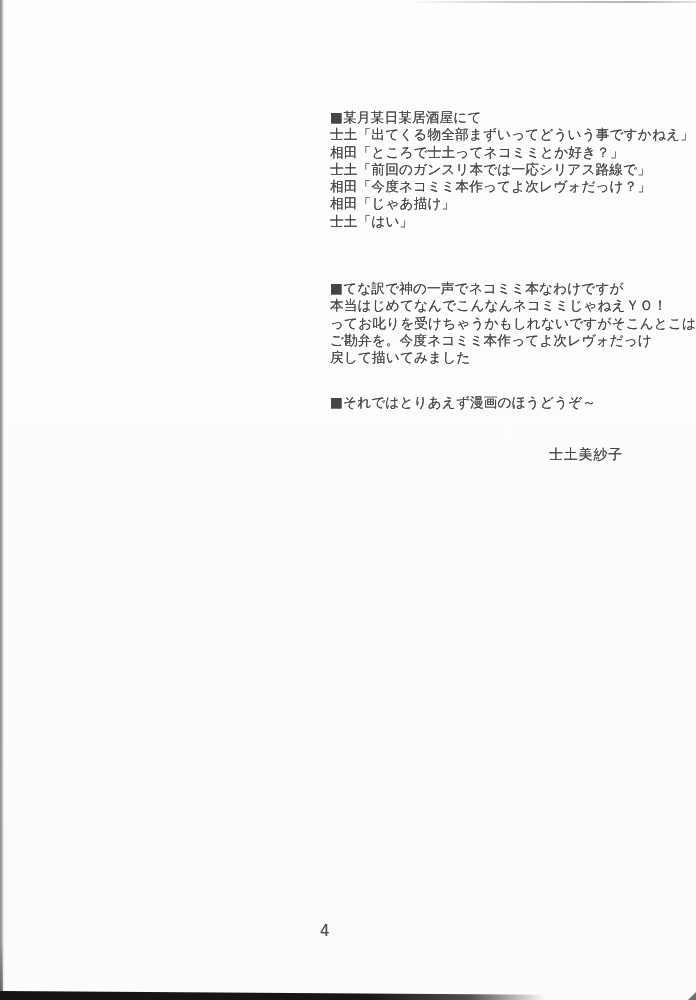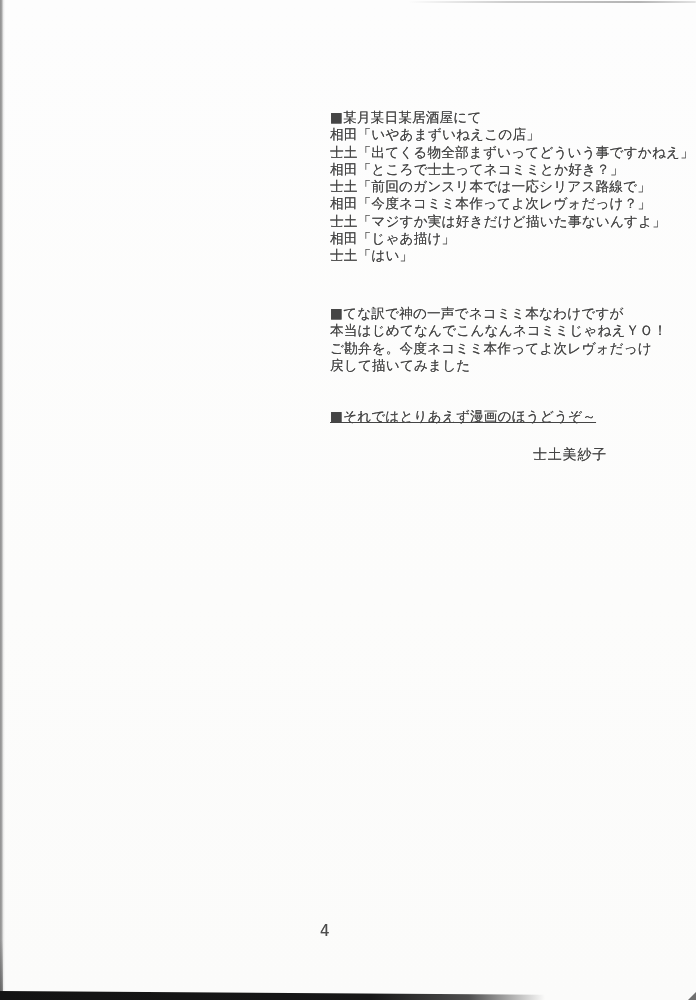--- a/index.html
+++ b/index.html
@@ -66,26 +66,26 @@
     position: absolute;
     left: 330px;
     color: #454545;
     font-size: 13.7px;
     line-height: 17.3px;
     letter-spacing: 0.1px;
     white-space: nowrap;
     text-shadow: 0 0 0.6px rgba(80,80,80,0.85);
   }
   .block1 { top: 109px; }
-  .block2 { top: 280px; margin-top: 25px; }
-  .block3 { top: 408px; text-decoration: underline; }
+  .block2 { top: 280px; }
+  .block3 { top: 394px; }
   .line { display: block; }
   .signature {
     position: absolute;
-    left: 533px; top: 446px;
+    left: 549px; top: 446px;
     color: #454545;
     font-size: 14px;
     letter-spacing: 0.8px;
     white-space: nowrap;
     text-shadow: 0 0 0.6px rgba(80,80,80,0.85);
   }
   .page-number {
     position: absolute;
     left: 320px; top: 922px;
     color: #4d4d4d;
@@ -98,33 +98,32 @@
 
 <div class="paper">
 
   <div class="edge-left"></div>
   <div class="edge-top"></div>
   <div class="edge-bottom"></div>
   <div class="corner-br"></div>
 
   <div class="txt block1">
     <span class="line">■某月某日某居酒屋にて</span>
-    <span class="line">相田「いやあまずいねえこの店」</span>
     <span class="line">士土「出てくる物全部まずいってどういう事ですかねえ」</span>
     <span class="line">相田「ところで士土ってネコミミとか好き？」</span>
     <span class="line">士土「前回のガンスリ本では一応シリアス路線で」</span>
     <span class="line">相田「今度ネコミミ本作ってよ次レヴォだっけ？」</span>
-    <span class="line">士土「マジすか実は好きだけど描いた事ないんすよ」</span>
     <span class="line">相田「じゃあ描け」</span>
     <span class="line">士土「はい」</span>
   </div>
 
   <div class="txt block2">
     <span class="line">■てな訳で神の一声でネコミミ本なわけですが</span>
     <span class="line">本当はじめてなんでこんなんネコミミじゃねえＹＯ！</span>
+    <span class="line">ってお叱りを受けちゃうかもしれないですがそこんとこは</span>
     <span class="line">ご勘弁を。今度ネコミミ本作ってよ次レヴォだっけ</span>
     <span class="line">戻して描いてみました</span>
   </div>
 
   <div class="txt block3">
     <span class="line">■それではとりあえず漫画のほうどうぞ～</span>
   </div>
 
   <div class="signature">士土美紗子</div>
 

